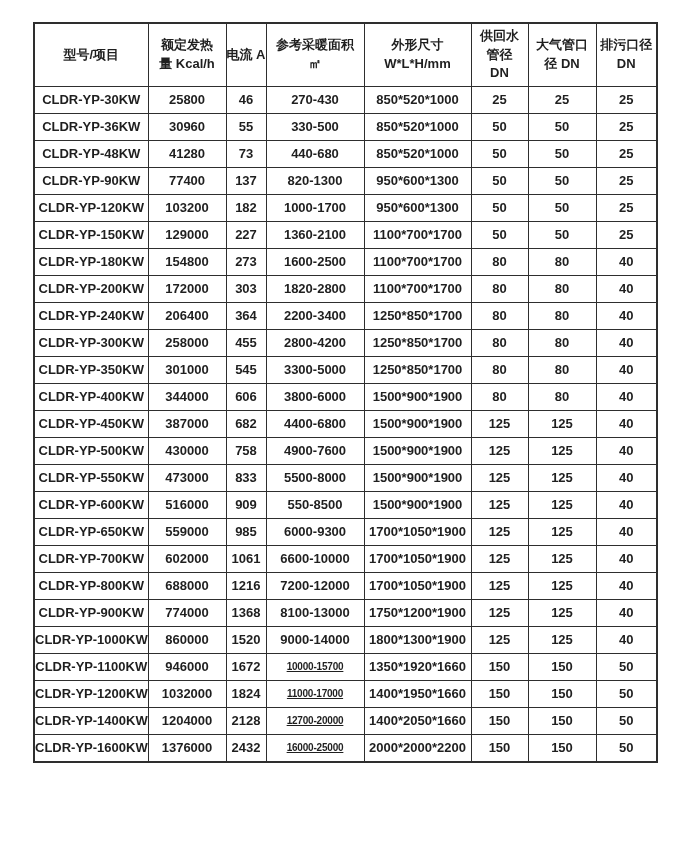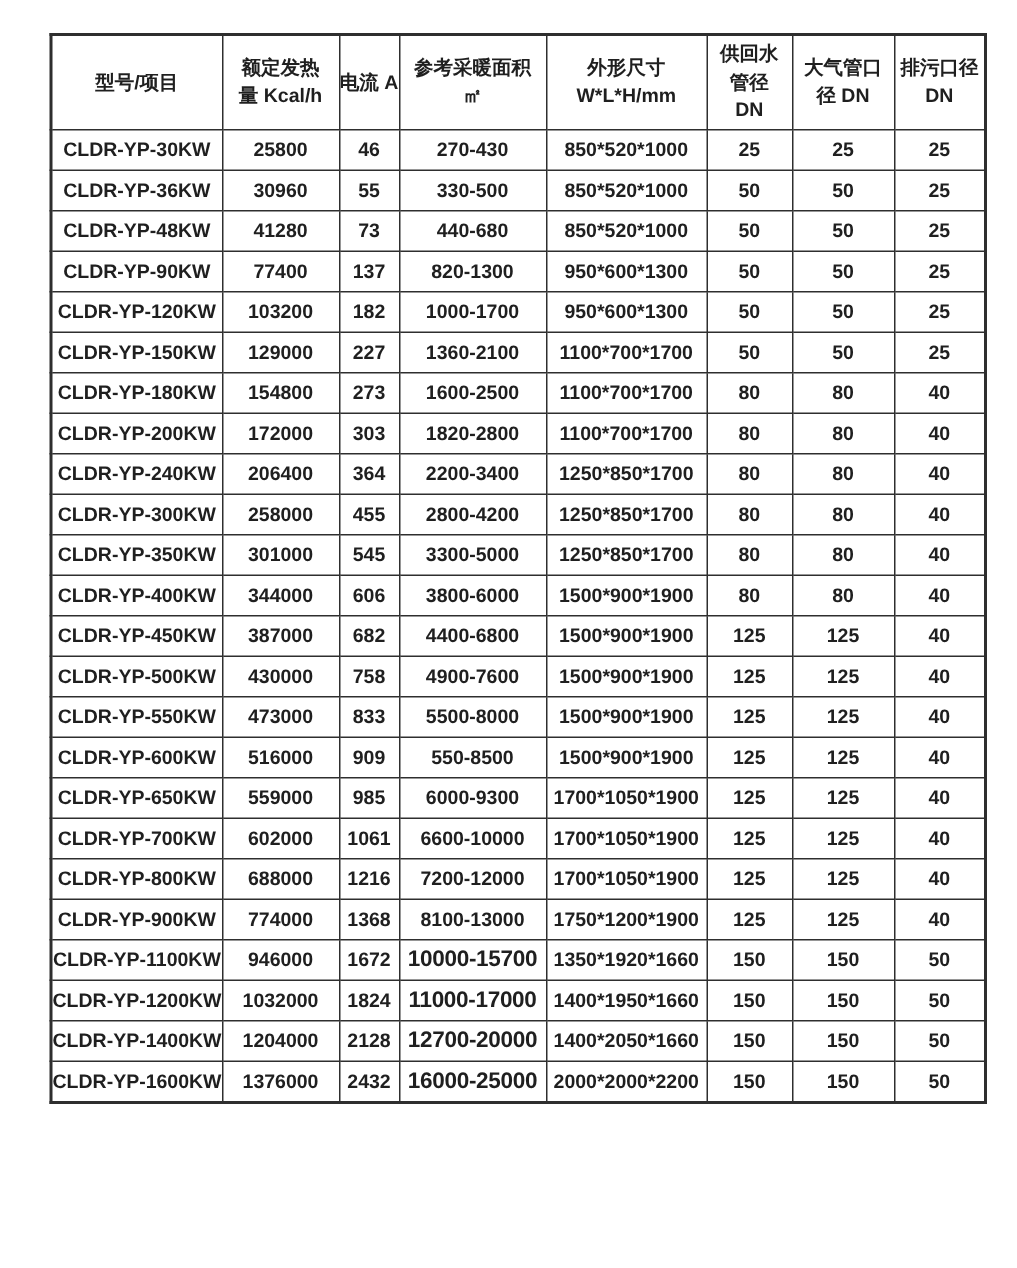--- a/index.html
+++ b/index.html
@@ -41,22 +41,23 @@
     height: 62px;
     font-size: 13px;
   }
   table.spec thead th div {
     line-height: 1.45;
   }
   table.spec tbody td {
     height: 26px;
   }
   table.spec tbody td.small {
-    font-size: 15px;
+    font-size: 10px;
     letter-spacing: -0.2px;
+    text-decoration: underline;
   }
 </style>
 </head>
 <body>
 
 <div class="page">
   <table class="spec">
     <colgroup>
       <col style="width:114px">
       <col style="width:78px">
@@ -297,20 +298,30 @@
           <td>CLDR-YP-900KW</td>
           <td>774000</td>
           <td>1368</td>
           <td>8100-13000</td>
           <td>1750*1200*1900</td>
           <td>125</td>
           <td>125</td>
           <td>40</td>
         </tr>
         <tr>
+          <td>CLDR-YP-1000KW</td>
+          <td>860000</td>
+          <td>1520</td>
+          <td>9000-14000</td>
+          <td>1800*1300*1900</td>
+          <td>125</td>
+          <td>125</td>
+          <td>40</td>
+        </tr>
+        <tr>
           <td>CLDR-YP-1100KW</td>
           <td>946000</td>
           <td>1672</td>
           <td class="small">10000-15700</td>
           <td>1350*1920*1660</td>
           <td>150</td>
           <td>150</td>
           <td>50</td>
         </tr>
         <tr>

